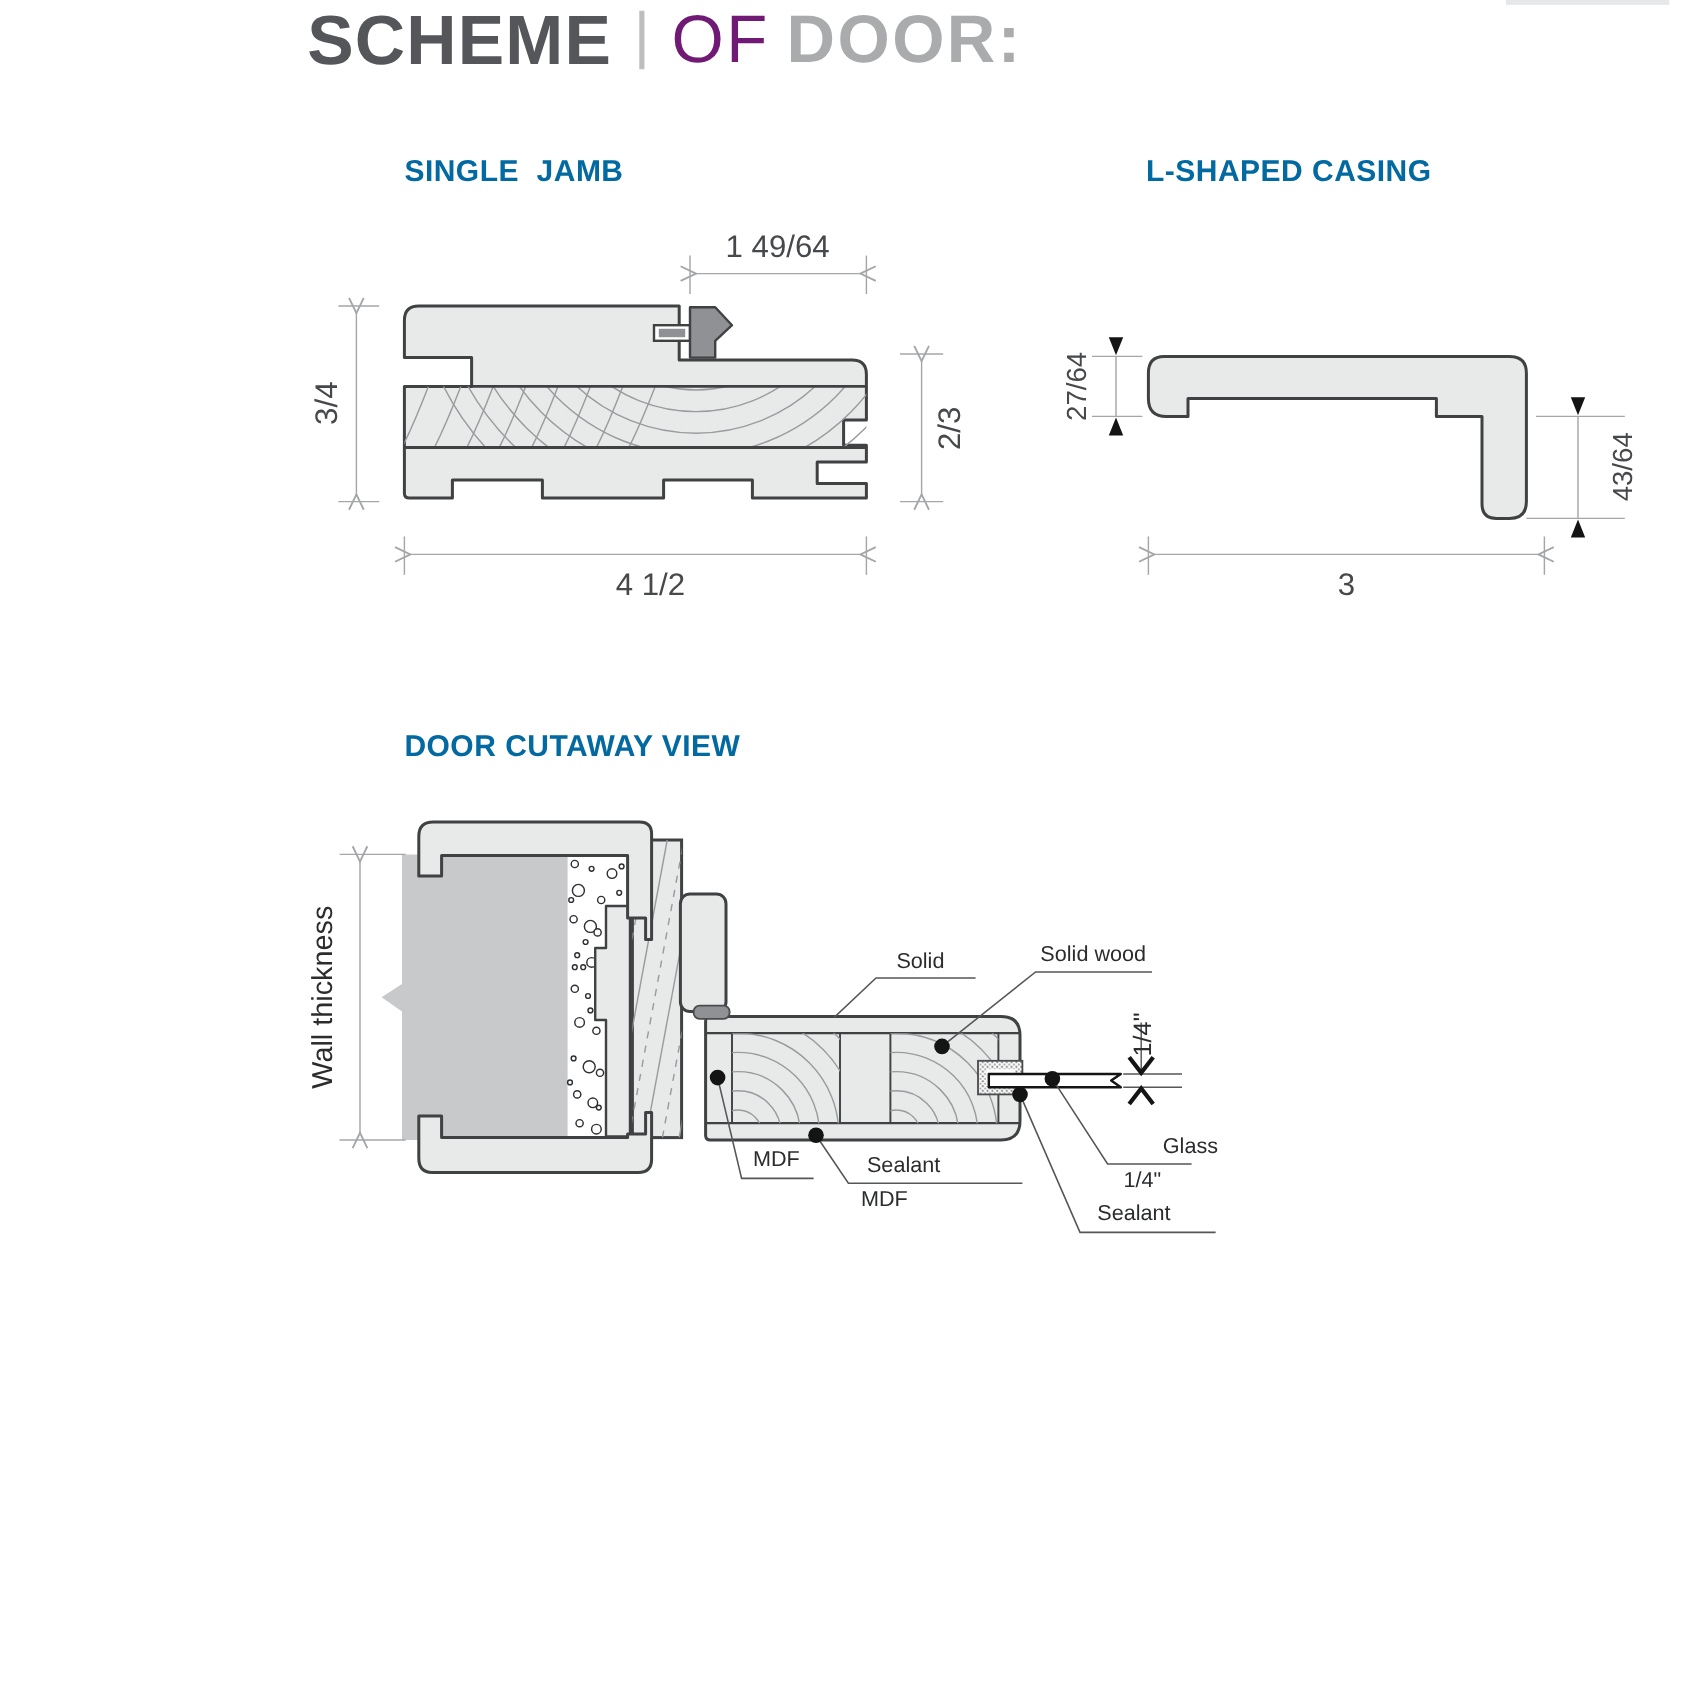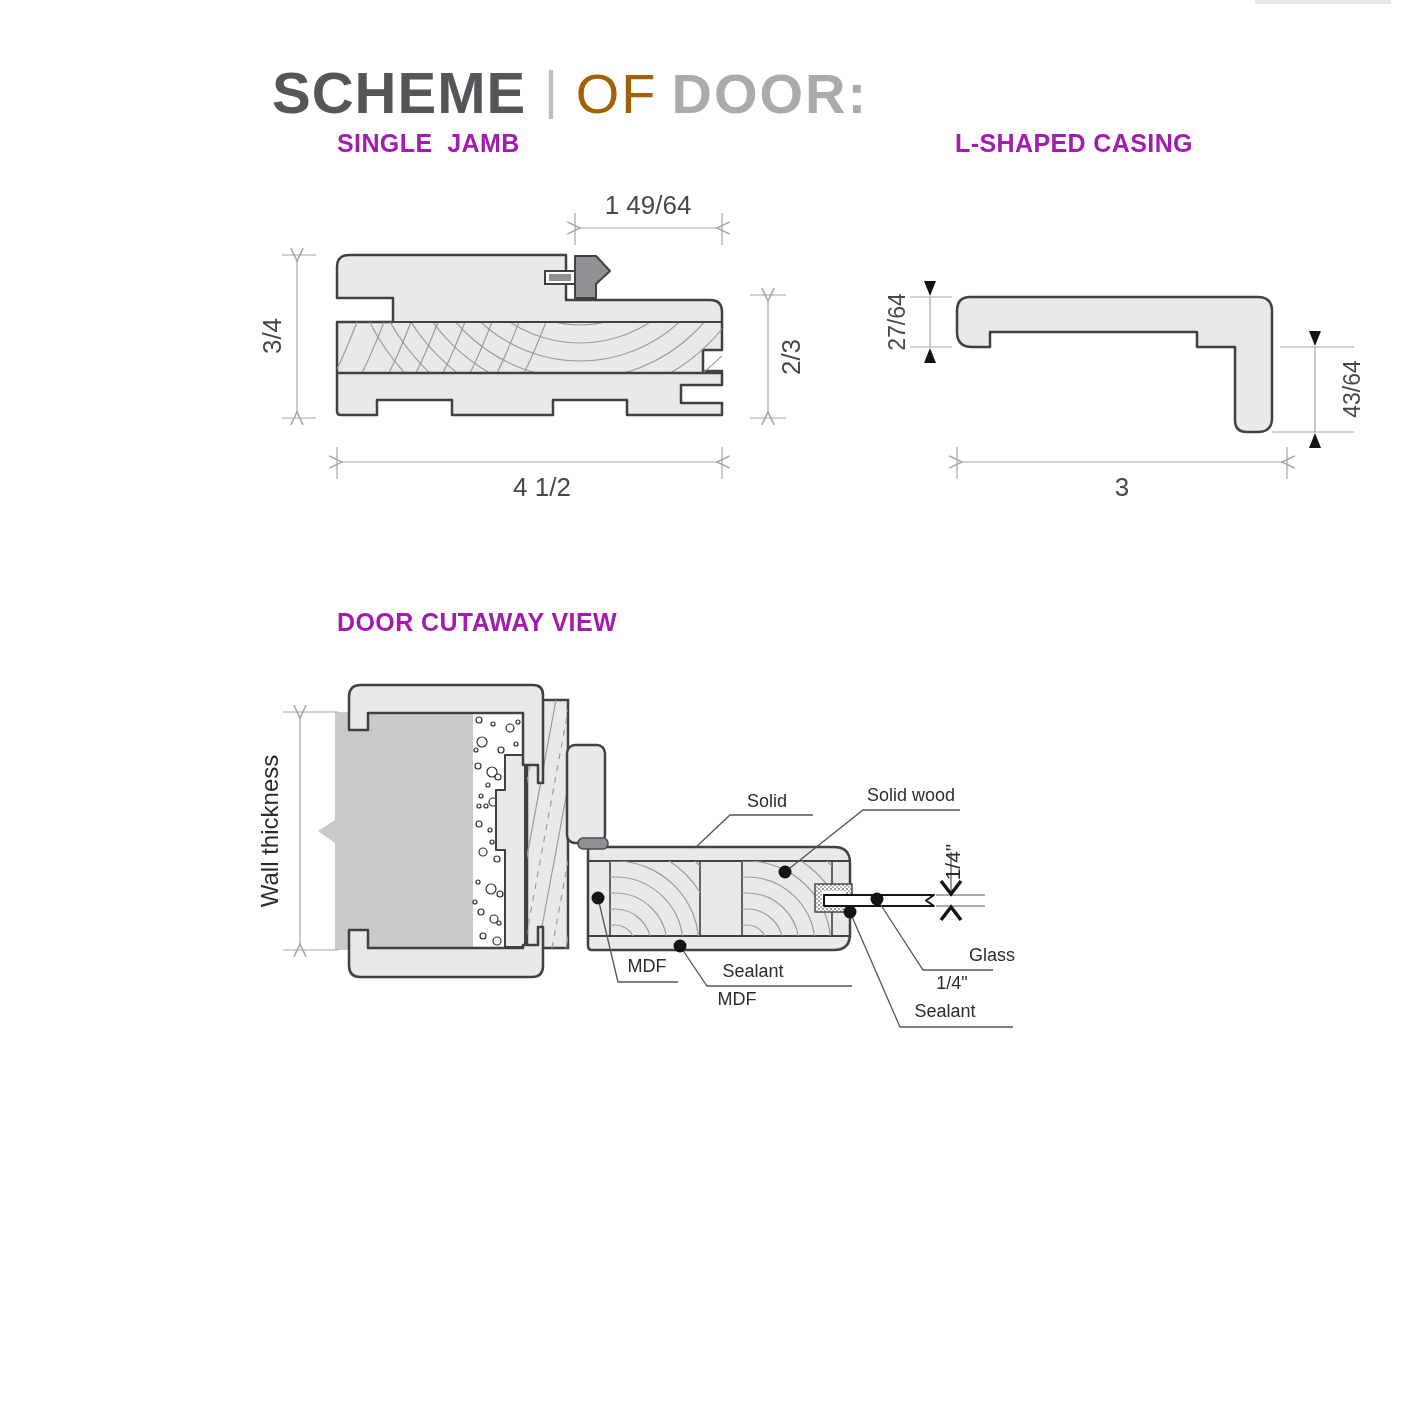--- a/index.html
+++ b/index.html
@@ -2,28 +2,28 @@
 <html><head>
 <meta charset="utf-8">
 <style>
   html,body{margin:0;padding:0;background:#fff;}
   .page{position:relative;width:1401px;height:1405px;background:#ffffff;overflow:hidden;
         font-family:"Liberation Sans","DejaVu Sans",sans-serif;}
   .section{position:absolute;}
   .section svg{position:absolute;left:0;top:0;}
   .t{position:absolute;line-height:30px;text-align:center;white-space:pre;}
   .rot{transform:rotate(-90deg);}
-  .heading{position:absolute;font-weight:700;color:#a21caf;font-size:25px;letter-spacing:.4px;white-space:pre;}
+  .heading{position:absolute;font-weight:700;color:#0369a1;font-size:25px;letter-spacing:.4px;white-space:pre;}
   .dim{font-size:26px;color:#46484b;font-weight:400;}
   .dim-sm{font-size:23px;color:#46484b;font-weight:400;}
   .lbl{font-size:18px;color:#2b2c2e;font-weight:400;}
-  .title-row{position:absolute;left:272px;top:0;height:78px;display:flex;align-items:flex-end;margin-top:48px;}
+  .title-row{position:absolute;left:256px;top:0;height:78px;display:flex;align-items:flex-start;}
   .title-main{font-size:58px;font-weight:700;color:#54565a;letter-spacing:1px;}
   .title-div{font-size:52px;color:#bcbec0;margin:0 18px 6px 18px;font-weight:400;}
-  .title-of{font-size:56px;color:#a16207;font-weight:400;letter-spacing:2px;margin-right:14px;}
+  .title-of{font-size:56px;color:#701a75;font-weight:400;letter-spacing:2px;margin-right:14px;}
   .title-door{font-size:56px;color:#a9abad;font-weight:700;letter-spacing:2px;}
   .artifact{position:absolute;left:1255px;top:0;width:136px;height:4px;background:#e6e7e8;}
 </style>
 </head>
 <body>
 
 <div class="page">
 
   <div class="artifact"></div>
 

